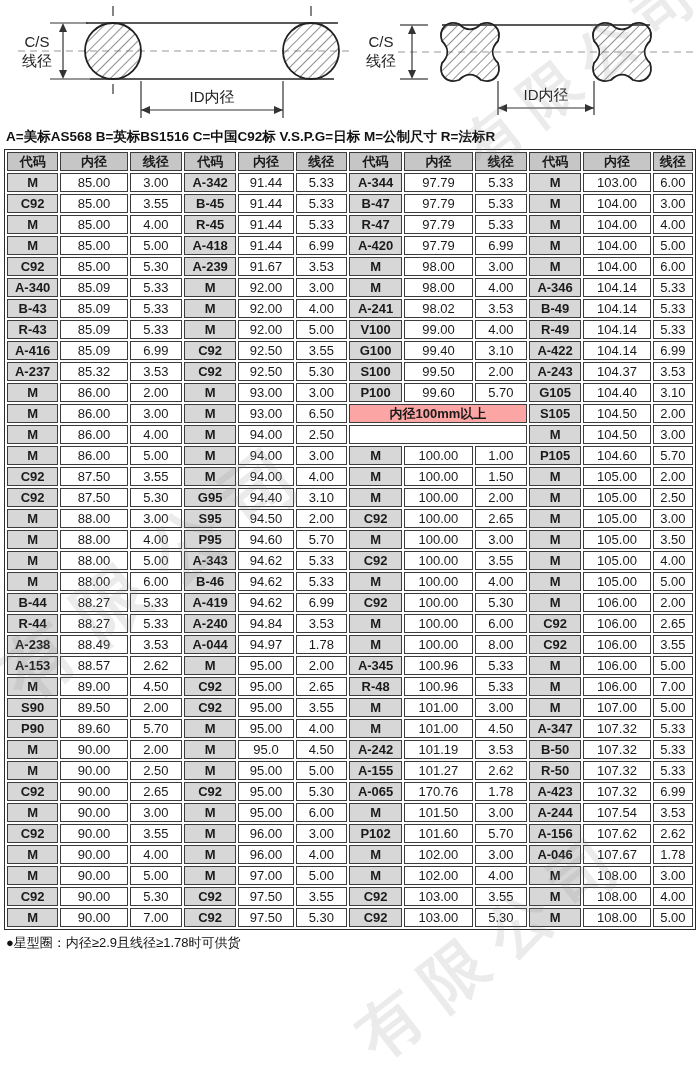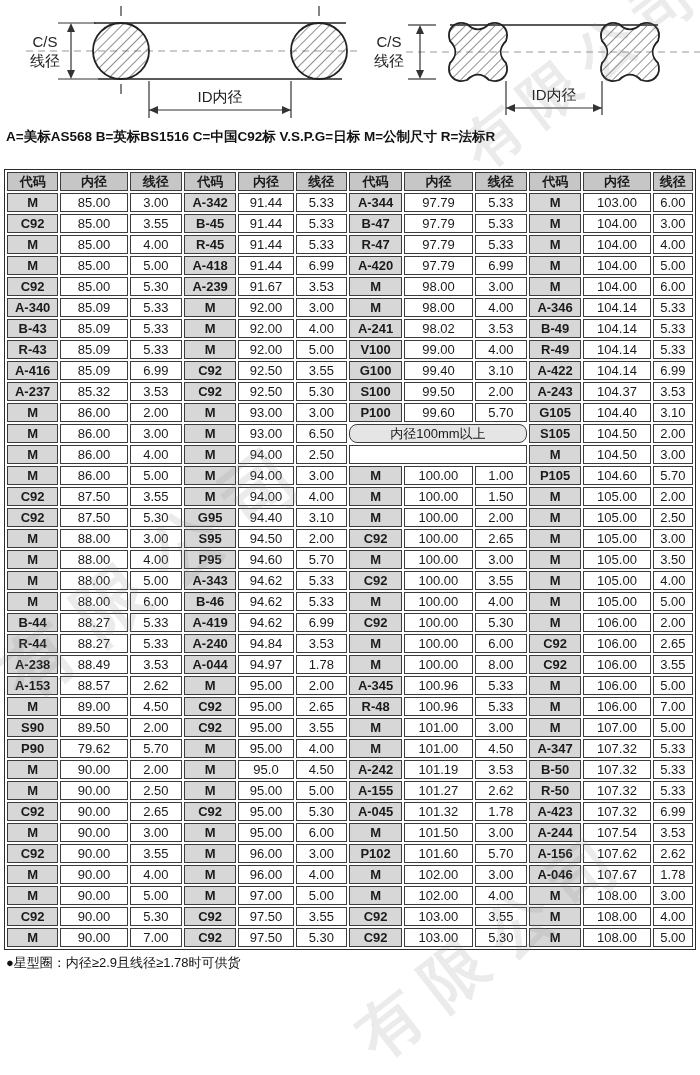--- a/index.html
+++ b/index.html
@@ -7,40 +7,40 @@
     width:700px;height:1075px;background:#ffffff;position:relative;overflow:hidden;
     font-family:"Liberation Sans","DejaVu Sans",sans-serif;color:#1a1a1a;
   }
   
   .wm{position:absolute;z-index:3;pointer-events:none;color:#8a8a8a;opacity:0.16;
       font-weight:bold;white-space:nowrap;transform:rotate(-38deg);}
   .wm1{font-size:58px;letter-spacing:14px;left:440px;top:28px;}
   .wm2{font-size:72px;letter-spacing:22px;left:-30px;top:520px;}
   .wm3{font-size:64px;letter-spacing:18px;left:330px;top:900px;}
   
-  .diagrams{position:relative;height:124px;margin-left:8px;}
+  .diagrams{position:relative;height:124px;}
   .diagrams svg{display:block;}
   .dim-line{stroke:#333;stroke-width:1.2;fill:none;}
   .part-line{stroke:#222;stroke-width:1.6;fill:none;}
   .center-line{stroke:#9a9a9a;stroke-width:1.2;stroke-dasharray:7 5;fill:none;}
   .dim-text{font-size:15px;fill:#222;}
   .arrow{fill:#333;stroke:none;}
   
   .legend{font-size:13.5px;padding:4px 0 3px 6px;color:#111;font-weight:bold;}
   
   .table-wrap{margin:0 4px;}
   table.sizes{border-collapse:separate;border-spacing:2px;table-layout:fixed;
-              width:692px;background:#fff;border:1px solid #2b2b2b;margin-top:20px;}
+              width:692px;background:#fff;border:1px solid #2b2b2b;}
   table.sizes td{border:1px solid #3c3c3c;text-align:center;vertical-align:middle;
                  height:17px;padding:0;font-size:13px;line-height:17px;
                  overflow:hidden;white-space:nowrap;box-sizing:content-box;}
   td.hdr{background:#c6c6c6;font-weight:bold;font-size:13.5px;}
   td.code{background:#d7d7d7;font-weight:bold;}
   td.num{background:#ffffff;}
-  td.banner{background:#e5e5e5;font-weight:normal;font-size:13.5px;border-radius:8px;}
+  td.banner{background:#fca5a5;font-weight:bold;font-size:13.5px;}
   td.blank{background:#ffffff;}
   
   .footnote{font-size:13px;padding:4px 0 0 6px;color:#111;}
 </style>
 </head>
 <body>
 
 <div class="wm wm1">有限公司</div>
 <div class="wm wm2">有限公司</div>
 <div class="wm wm3">有限公司</div>
@@ -495,21 +495,21 @@
           <td class="num">3.55</td>
           <td class="code">M</td>
           <td class="num">101.00</td>
           <td class="num">3.00</td>
           <td class="code">M</td>
           <td class="num">107.00</td>
           <td class="num">5.00</td>
         </tr>
         <tr>
           <td class="code">P90</td>
-          <td class="num">79.62</td>
+          <td class="num">89.60</td>
           <td class="num">5.70</td>
           <td class="code">M</td>
           <td class="num">95.00</td>
           <td class="num">4.00</td>
           <td class="code">M</td>
           <td class="num">101.00</td>
           <td class="num">4.50</td>
           <td class="code">A-347</td>
           <td class="num">107.32</td>
           <td class="num">5.33</td>
@@ -542,22 +542,22 @@
           <td class="num">107.32</td>
           <td class="num">5.33</td>
         </tr>
         <tr>
           <td class="code">C92</td>
           <td class="num">90.00</td>
           <td class="num">2.65</td>
           <td class="code">C92</td>
           <td class="num">95.00</td>
           <td class="num">5.30</td>
-          <td class="code">A-045</td>
-          <td class="num">101.32</td>
+          <td class="code">A-065</td>
+          <td class="num">170.76</td>
           <td class="num">1.78</td>
           <td class="code">A-423</td>
           <td class="num">107.32</td>
           <td class="num">6.99</td>
         </tr>
         <tr>
           <td class="code">M</td>
           <td class="num">90.00</td>
           <td class="num">3.00</td>
           <td class="code">M</td>

